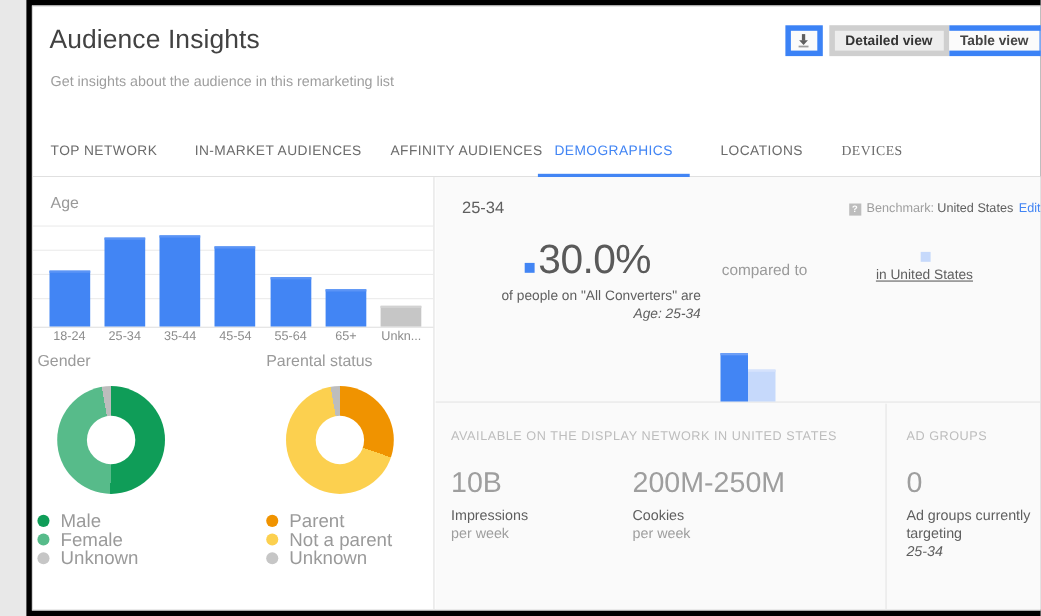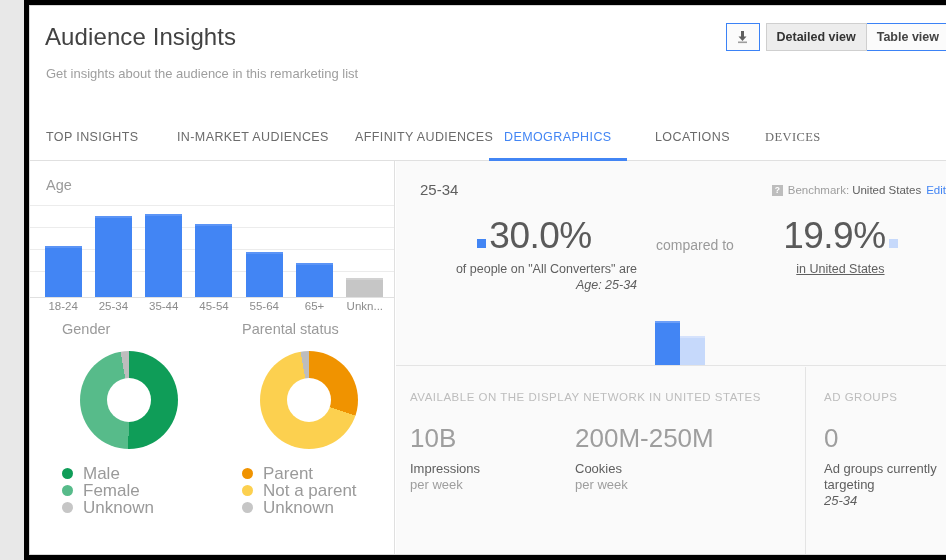--- a/index.html
+++ b/index.html
@@ -52,21 +52,21 @@
     position: absolute;
     right: 14px;
     top: 17px;
     display: flex;
     align-items: stretch;
     height: 28px;
   }
   .btn {
     height: 28px;
     box-sizing: border-box;
-    border: 1px solid #3b82f6;
+    border: 5px solid #3b82f6;
     background: #fbfbfb;
     color: #444;
     font-size: 12.5px;
     font-weight: bold;
     font-family: "Liberation Sans", sans-serif;
     display: flex;
     align-items: center;
     justify-content: center;
     cursor: pointer;
     padding: 0 10px;
@@ -212,21 +212,21 @@
     color: #8c8c8c;
     overflow: hidden;
     white-space: nowrap;
   }
 
   
   .donut-block {
     position: absolute;
     top: 160px;
   }
-  .donut-block.gender { left: 32px; }
+  .donut-block.gender { left: 4px; }
   .donut-block.parental { left: 212px; }
   .donut-title { font-size: 14.5px; color: #9a9a9a; }
   .donut-wrap {
     position: relative;
     width: 128px;
     height: 104px;
     margin-top: 14px;
   }
   .donut {
     position: absolute;
@@ -436,21 +436,21 @@
           <rect x="2" y="11.5" width="9" height="1.6" fill="#9e9e9e"></rect>
         </svg>
       </div>
       <div class="btn-group">
         <div class="btn active">Detailed view</div>
         <div class="btn">Table view</div>
       </div>
     </div>
 
     <div class="tabs">
-      <div class="tab" style="left:16px;">TOP INSIGHTS</div>
+      <div class="tab" style="left:16px;">TOP NETWORK</div>
       <div class="tab" style="left:147px;">IN-MARKET AUDIENCES</div>
       <div class="tab" style="left:325px;">AFFINITY AUDIENCES</div>
       <div class="tab active" style="left:474px;padding:0 15px;margin-left:-15px;">DEMOGRAPHICS</div>
       <div class="tab" style="left:625px;">LOCATIONS</div>
       <div class="tab" style="left:735px;font-family:Liberation Serif, serif;">DEVICES</div>
     </div>
 
     <div class="left-col">
 
       <div class="panel-title age-title">Age</div>
@@ -559,21 +559,20 @@
             <div class="cmp-sub sub-right-align">
               <span>of people on "All Converters" are</span><br>
               <em>Age: 25-34</em>
             </div>
           </div>
 
           <div class="cmp-mid">compared to</div>
 
           <div class="cmp-col right">
             <div class="pct-line">
-              <span class="pct">19.9%</span>
               <span class="sq lblue"></span>
             </div>
             <div class="cmp-sub right-sub">in United States</div>
           </div>
         </div>
 
         <div class="minibars">
           <div class="mb dark" id="mb-dark" style="height: 44px;"></div>
           <div class="mb light" id="mb-light" style="height: 29px;"></div>
         </div>

